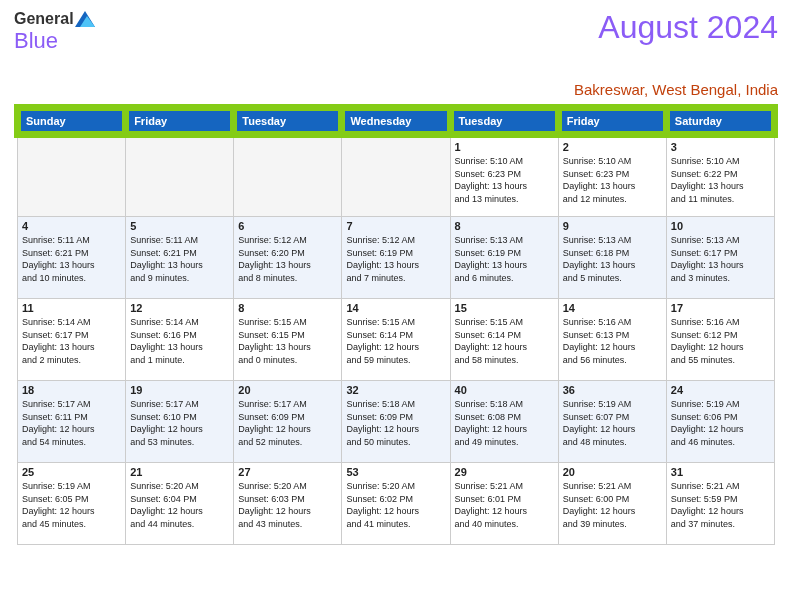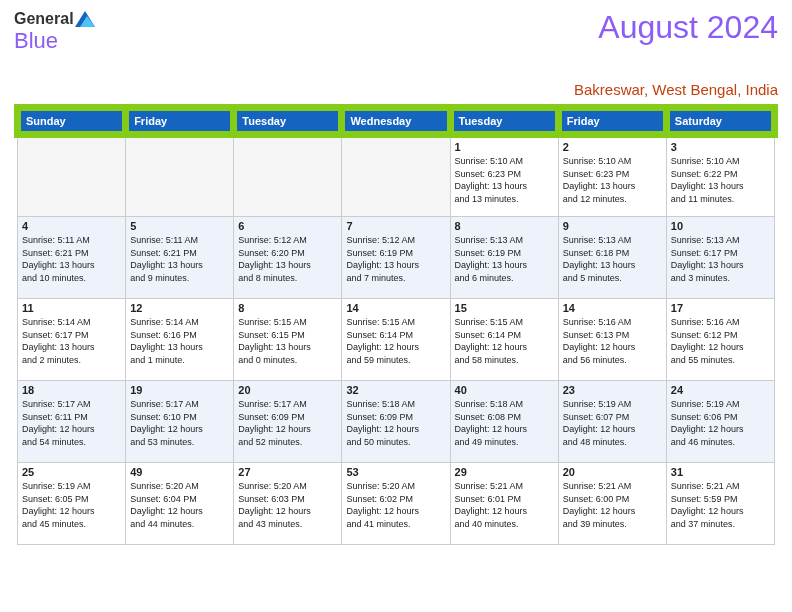--- a/index.html
+++ b/index.html
@@ -277,21 +277,21 @@
 and 50 minutes.</div>
           </td>
           <td>
             <span class="day-num">40</span>
             <div class="day-info" style="white-space: pre-line;">Sunrise: 5:18 AM
 Sunset: 6:08 PM
 Daylight: 12 hours
 and 49 minutes.</div>
           </td>
           <td>
-            <span class="day-num">23</span>
+            <span class="day-num">36</span>
             <div class="day-info" style="white-space: pre-line;">Sunrise: 5:19 AM
 Sunset: 6:07 PM
 Daylight: 12 hours
 and 48 minutes.</div>
           </td>
           <td>
             <span class="day-num">24</span>
             <div class="day-info" style="white-space: pre-line;">Sunrise: 5:19 AM
 Sunset: 6:06 PM
 Daylight: 12 hours
@@ -300,21 +300,21 @@
         </tr>
         <tr>
           <td>
             <span class="day-num">25</span>
             <div class="day-info" style="white-space: pre-line;">Sunrise: 5:19 AM
 Sunset: 6:05 PM
 Daylight: 12 hours
 and 45 minutes.</div>
           </td>
           <td>
-            <span class="day-num">49</span>
+            <span class="day-num">21</span>
             <div class="day-info" style="white-space: pre-line;">Sunrise: 5:20 AM
 Sunset: 6:04 PM
 Daylight: 12 hours
 and 44 minutes.</div>
           </td>
           <td>
             <span class="day-num">27</span>
             <div class="day-info" style="white-space: pre-line;">Sunrise: 5:20 AM
 Sunset: 6:03 PM
 Daylight: 12 hours

